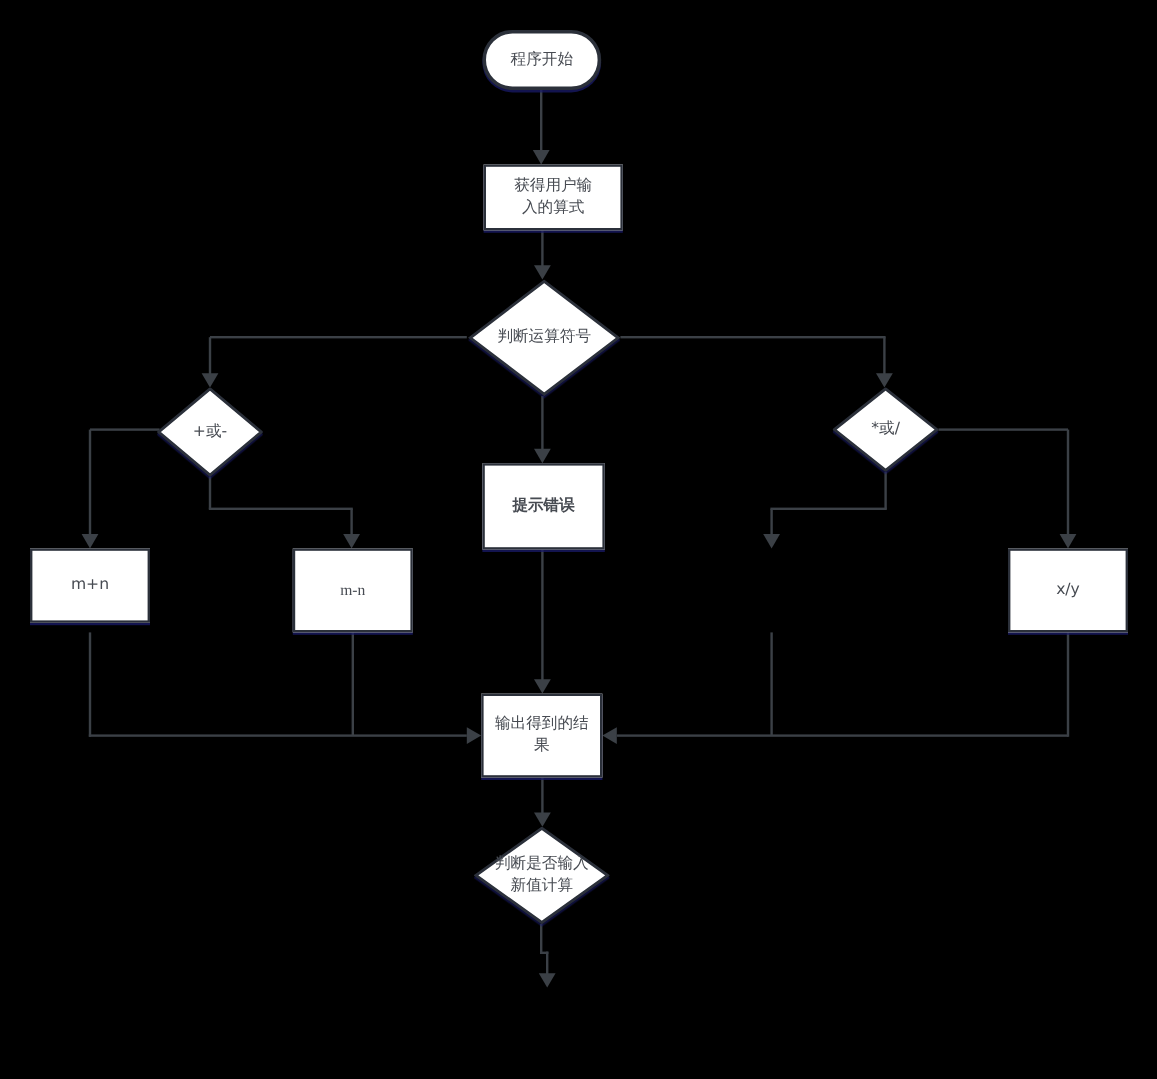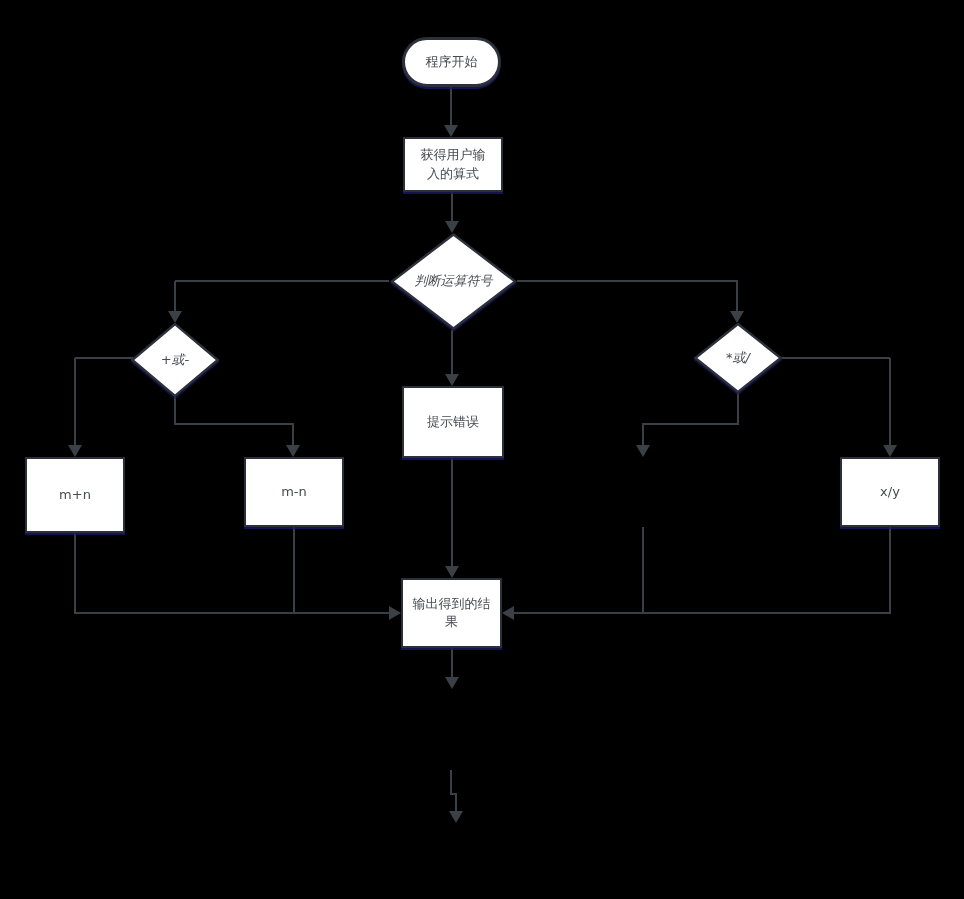--- a/index.html
+++ b/index.html
@@ -27,27 +27,25 @@
     border: 2px solid #2b303a;
     color: #474b52;
     font-size: 13px;
     line-height: 1.4;
     white-space: pre-line;
     box-shadow: 0 2px 0 rgba(26, 27, 105, 0.75);
   }
   .stadium {
     border-radius: 26px;
     border-width: 3px;
-    margin-top: 12px;
   }
   .diamond {
     background: transparent;
     border: none;
     box-shadow: none;
-    font-style: italic;
   }
   .diamond svg {
     position: absolute;
     left: 0; top: 0;
     width: 100%;
     height: 100%;
     filter: drop-shadow(0 2px 0 rgba(26, 27, 105, 0.55));
   }
   .dlabel {
     position: relative;
@@ -129,21 +127,21 @@
 
   <div class="vl" style="left:450px;top:770px;height:25px;"></div>
   <div class="hl" style="left:450px;top:793px;width:7px;"></div>
   <div class="vl" style="left:455px;top:793px;height:20px;"></div>
   <div class="ad" style="left:449px;top:811px;"></div>
 
   <div class="node stadium" style="left:402px;top:25px;width:99px;height:50px;">
     <span class="dlabel">程序开始</span>
   </div>
 
-  <div class="node" style="left:403px;top:137px;width:100px;height:55px;">
+  <div class="node" style="left:403px;top:137px;width:116px;height:55px;">
     <span class="dlabel">获得用户输
 入的算式</span>
   </div>
 
   <div class="node diamond" style="left:390px;top:233px;width:127px;height:97px;">
     <svg viewBox="0 0 100 100" preserveAspectRatio="none">
       <polygon points="50,1.5 98.5,50 50,98.5 1.5,50" fill="#ffffff" stroke="#2b303a" stroke-width="2.4" vector-effect="non-scaling-stroke"></polygon>
     </svg>
     <span class="dlabel">判断运算符号</span>
   </div>
@@ -155,37 +153,44 @@
     <span class="dlabel">+或-</span>
   </div>
 
   <div class="node diamond" style="left:694px;top:323px;width:88px;height:70px;">
     <svg viewBox="0 0 100 100" preserveAspectRatio="none">
       <polygon points="50,1.5 98.5,50 50,98.5 1.5,50" fill="#ffffff" stroke="#2b303a" stroke-width="2.4" vector-effect="non-scaling-stroke"></polygon>
     </svg>
     <span class="dlabel">*或/</span>
   </div>
 
-  <div class="node" style="left:402px;top:386px;width:102px;height:72px;">
+  <div class="node" style="left:402px;top:386px;width:102px;height:72px;font-weight:bold;">
     <span class="dlabel">提示错误</span>
   </div>
 
-  <div class="node" style="left:25px;top:457px;width:100px;height:76px;">
+  <div class="node" style="left:25px;top:457px;width:100px;height:62px;">
     <span class="dlabel">m+n</span>
   </div>
 
-  <div class="node" style="left:244px;top:457px;width:100px;height:70px;">
+  <div class="node" style="left:244px;top:457px;width:100px;height:70px;font-family:Liberation Serif, serif;">
     <span class="dlabel">m-n</span>
   </div>
 
 
   <div class="node" style="left:840px;top:457px;width:100px;height:70px;">
     <span class="dlabel">x/y</span>
   </div>
 
   <div class="node" style="left:401px;top:578px;width:101px;height:70px;">
     <span class="dlabel">输出得到的结
 果</span>
   </div>
 
+  <div class="node diamond" style="left:395px;top:689px;width:113px;height:81px;">
+    <svg viewBox="0 0 100 100" preserveAspectRatio="none">
+      <polygon points="50,1.5 98.5,50 50,98.5 1.5,50" fill="#ffffff" stroke="#2b303a" stroke-width="2.4" vector-effect="non-scaling-stroke"></polygon>
+    </svg>
+    <span class="dlabel">判断是否输入
+新值计算</span>
+  </div>
 
 
 </div>
 
 </body></html>

